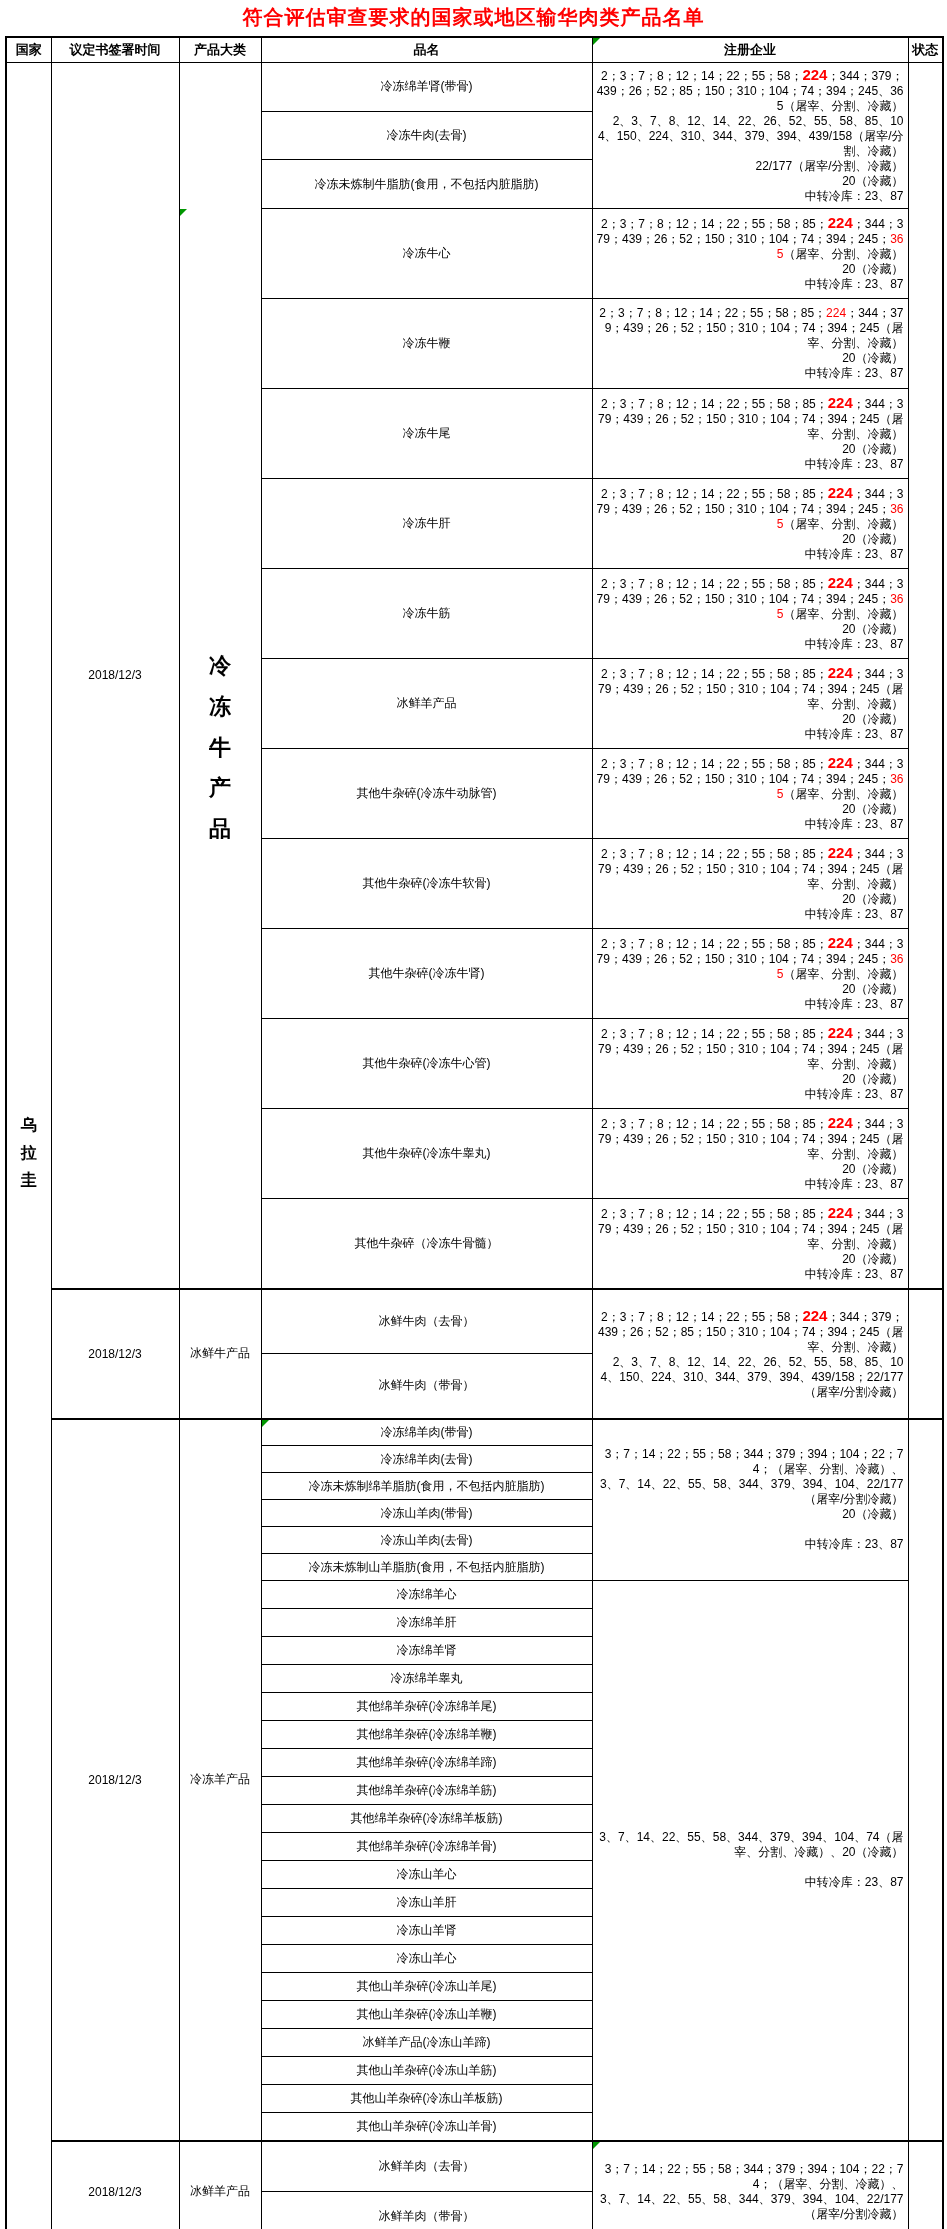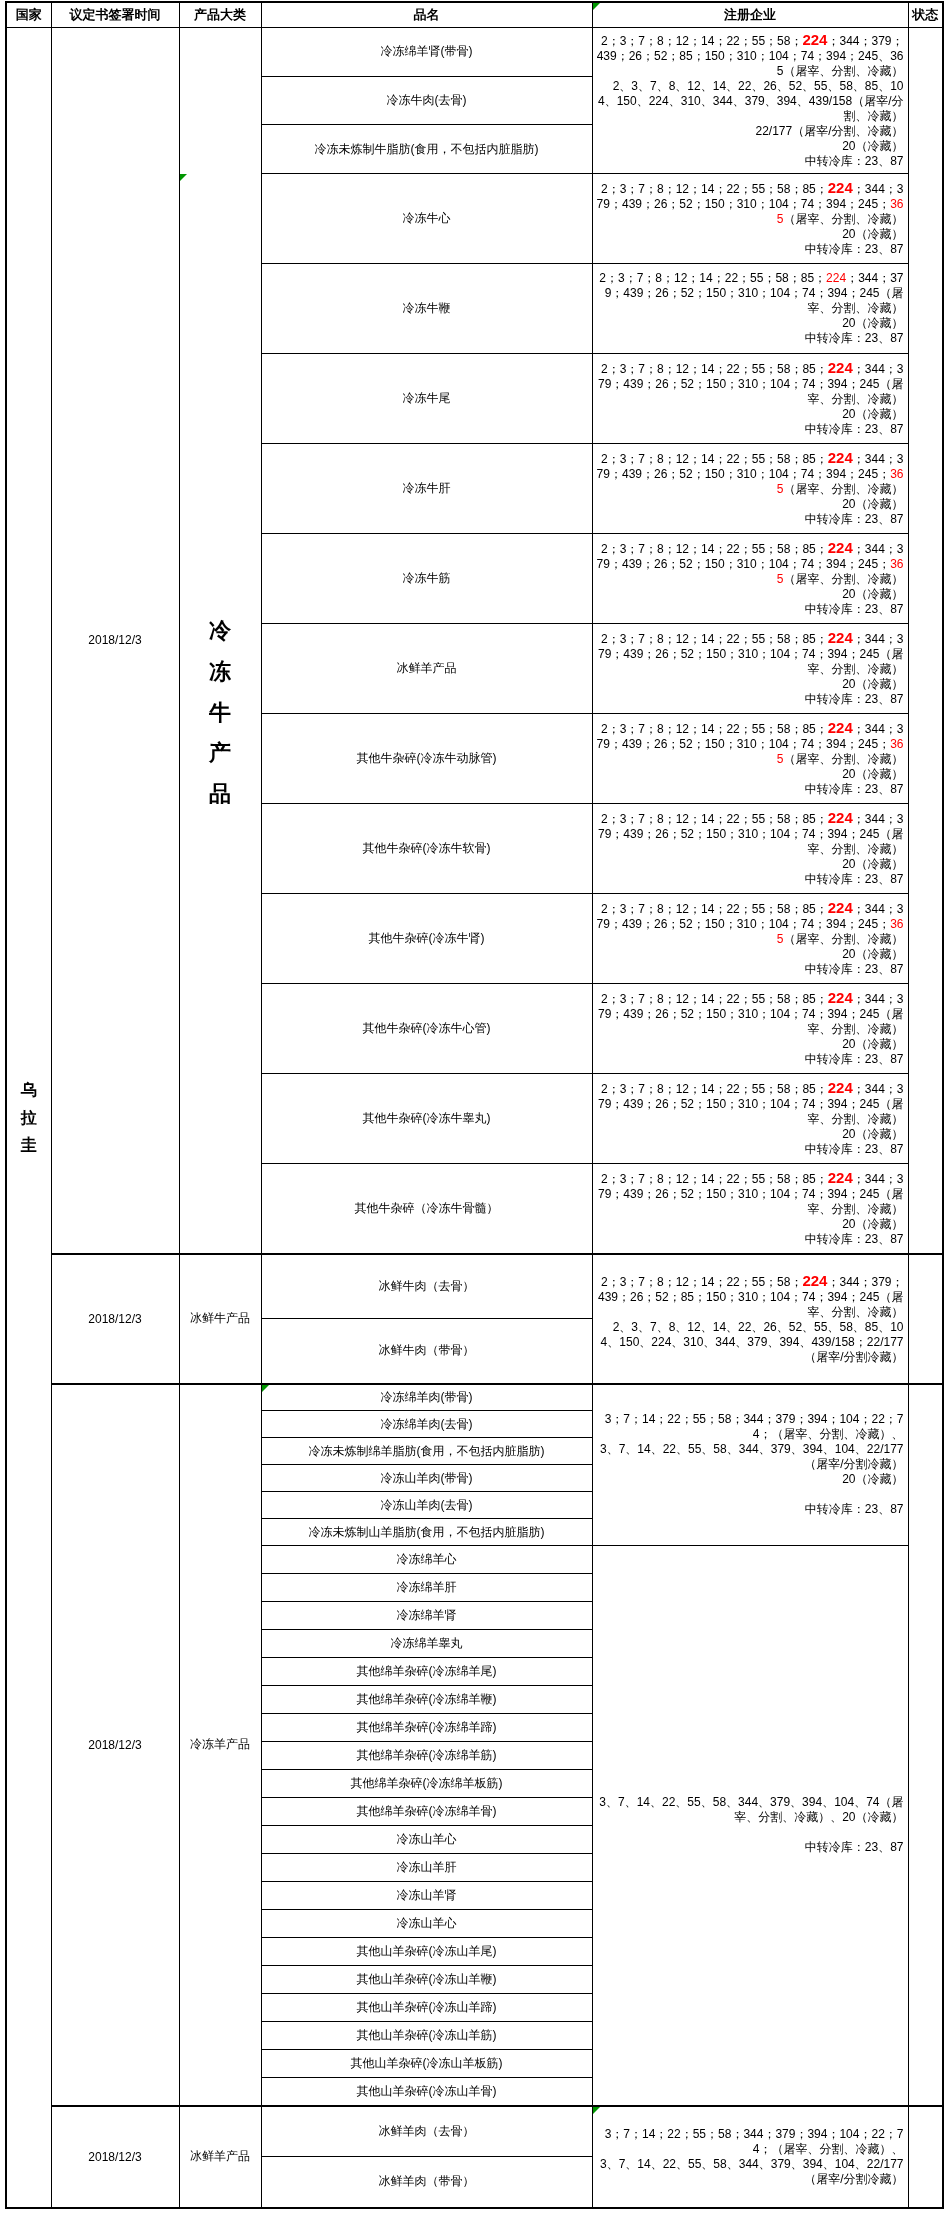--- a/index.html
+++ b/index.html
@@ -20,20 +20,21 @@
   .rb{color:#ff0000;font-weight:bold;font-size:15px;line-height:1;}
   .r{color:#ff0000;}
   .gt{border-top:2px solid #000;}
   .seamless{border-top-style:hidden;}
   .tri{position:absolute;top:0;left:0;width:0;height:0;border-top:7px solid #009600;border-right:7px solid transparent;}
 </style>
 </head>
 <body>
 
 <div class="page">
+  <div class="title">符合评估审查要求的国家或地区输华肉类产品名单</div>
   <table>
     <colgroup>
       <col style="width:45px">
         <col style="width:128px">
         <col style="width:82px">
       <col style="width:331px">
         <col style="width:316px">
         <col style="width:35px">
     </colgroup>
     <thead>
@@ -263,21 +264,21 @@
         <tr style="height: 28px;">
           <td class="c-name"><span>冷冻山羊心</span></td>
         </tr>
         <tr style="height: 28px;">
           <td class="c-name"><span>其他山羊杂碎(冷冻山羊尾)</span></td>
         </tr>
         <tr style="height: 28px;">
           <td class="c-name"><span>其他山羊杂碎(冷冻山羊鞭)</span></td>
         </tr>
         <tr style="height: 28px;">
-          <td class="c-name"><span>其他山羊杂碎(冷冻山羊蹄)</span></td>
+          <td class="c-name"><span>冰鲜羊产品(冷冻山羊蹄)</span></td>
         </tr>
         <tr style="height: 28px;">
           <td class="c-name"><span>其他山羊杂碎(冷冻山羊筋)</span></td>
         </tr>
         <tr style="height: 28px;">
           <td class="c-name"><span>其他山羊杂碎(冷冻山羊板筋)</span></td>
         </tr>
         <tr style="height: 28px;">
           <td class="c-name"><span>其他山羊杂碎(冷冻山羊骨)</span></td>
         </tr>

